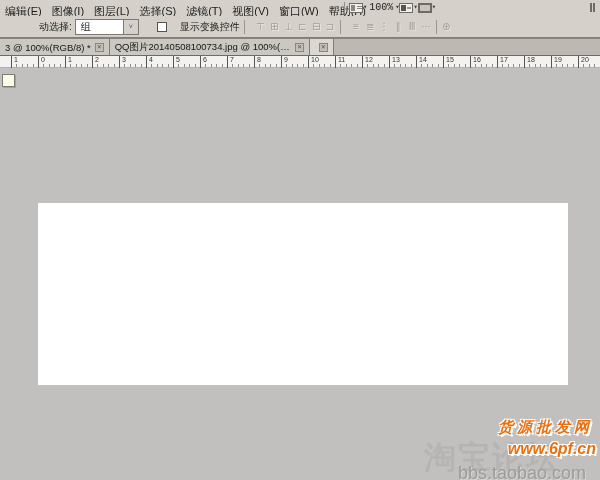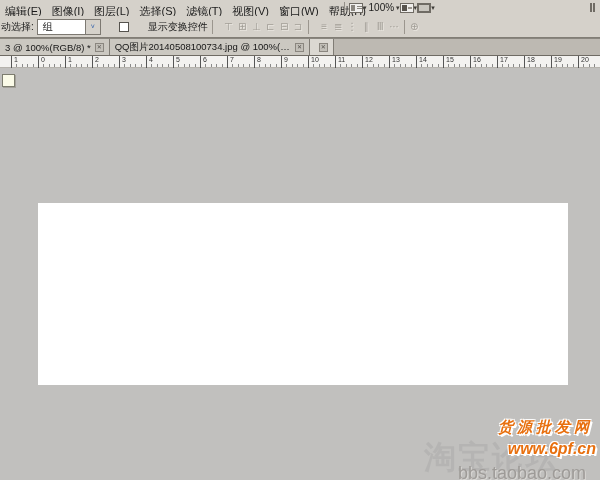--- a/index.html
+++ b/index.html
@@ -5,45 +5,45 @@
   * { margin:0; padding:0; box-sizing:border-box; }
   html,body { width:600px; height:480px; overflow:hidden; }
   body { font-family:"Liberation Sans","DejaVu Sans",sans-serif; }
   #app { position:relative; width:600px; height:480px; background:#c1c0be; }
 
   
   #menu-bar { position:absolute; left:0; top:0; width:600px; height:24px;
     background:#d5d1ca; border-bottom:1px solid #a9a49c;
     display:flex; align-items:center; font-size:11px; color:#1a1a1a; }
   .menu-item { padding:0 5px; white-space:nowrap; cursor:default; }
-  .appbar { position:absolute; left:340px; top:0; height:15px; display:flex; align-items:center; gap:0; }
+  .appbar { position:absolute; left:340px; top:0; height:15px; display:flex; align-items:center; gap:0;font-family:Liberation Mono, monospace; }
   .vsep { width:1px; height:11px; background:#938f88; margin:0 4px; }
   .ico-box { width:14px; height:10px; border:1px solid #6f6b64; background:#efeeec; position:relative; }
   .ico-box.arrange::before { content:""; position:absolute; left:1px; top:1px; width:4px; height:6px; background:#8a867f; }
   .ico-box.arrange::after { content:""; position:absolute; left:7px; top:2px; width:5px; height:1px; background:#8a867f; box-shadow:0 2px 0 #8a867f; }
   .ico-box.extras::before { content:""; position:absolute; left:1px; top:1px; width:5px; height:6px; background:#57534d; }
   .ico-box.extras::after { content:""; position:absolute; right:1px; top:3px; width:4px; height:2px; background:#9b968e; }
   .ico-box.screen { border-width:2px; background:#c9c6bf; }
   .dd-arrow { font-size:7px; color:#3c3a36; line-height:1; }
   .zoom-level { font-size:10px; color:#1a1a1a; padding:0 2px; }
   .edge-grip { position:absolute; left:590px; top:3px; width:5px; height:9px;
     border-left:2px solid #6f6b64; border-right:2px solid #6f6b64; }
 
   
   #options-bar { position:absolute; left:0; top:16px; width:600px; height:22px;
     background:#d5d1ca; border-bottom:1px solid #827e76;
     display:flex; align-items:center; font-size:10px; color:#1a1a1a; }
-  .opt-label { padding-left:1px; white-space:nowrap; }
+  .opt-label { padding-left:1px; white-space:nowrap;margin-left:38px; }
   .dropdown { margin-left:3px; width:64px; height:16px; border:1px solid #7d7972;
     background:#fff; display:flex; align-items:center; position:relative; }
   .dropdown .dd-value { flex:1; padding-left:5px; font-size:10px; }
   .dropdown .dd-btn { width:15px; height:100%; background:#d5d1ca; border-left:1px solid #7d7972;
     display:flex; align-items:center; justify-content:center; font-size:7px; color:#2f5faa; }
   .checkbox { margin-left:18px; width:10px; height:10px; border:1px solid #55524d; background:#fff; }
-  .cb-label { margin-left:19px; white-space:nowrap;text-align:center; }
+  .cb-label { margin-left:13px; white-space:nowrap;text-align:center; }
   .opt-icons { display:flex; align-items:center; gap:3px; margin-left:6px; }
   .opt-icon { width:11px; height:12px; display:flex; align-items:center; justify-content:center;
     font-size:10px; color:#a29e97; text-shadow:1px 1px 0 #e8e5df; }
   .osep { width:1px; height:14px; background:#9b968e; margin:0 4px; }
 
   
   #tab-bar { position:absolute; left:0; top:38px; width:600px; height:17px;
     background:#bdb9b2; border-top:1px solid #8a867f; display:flex; align-items:stretch; }
   .tab { display:flex; align-items:center; background:#cbc8c1;
     border-right:1px solid #807c75; padding:0 5px; font-size:9.5px; color:#161616;

